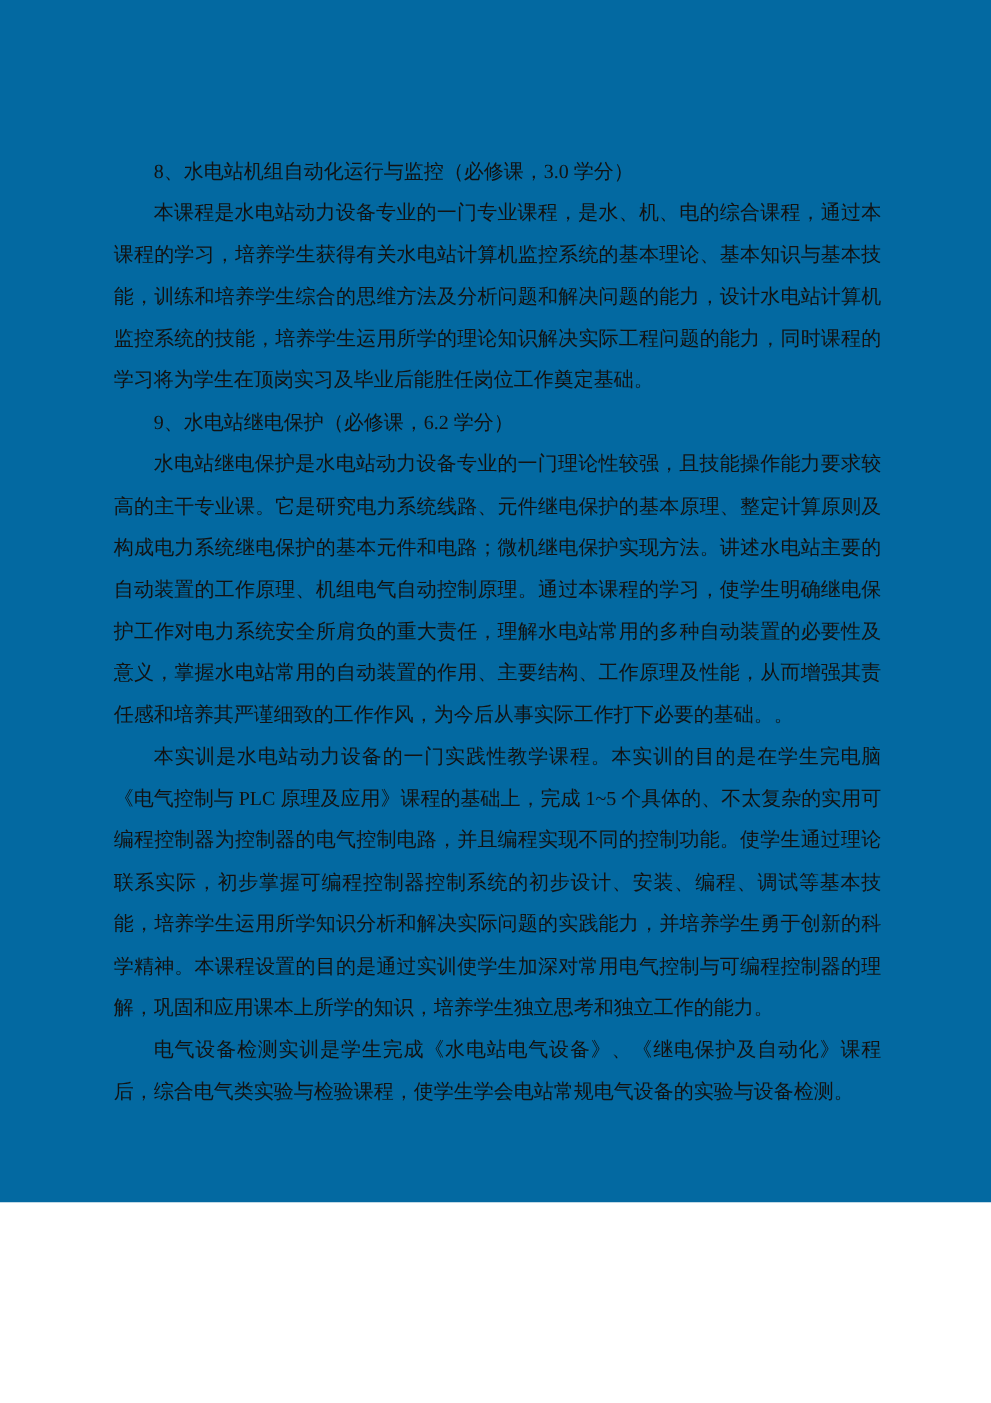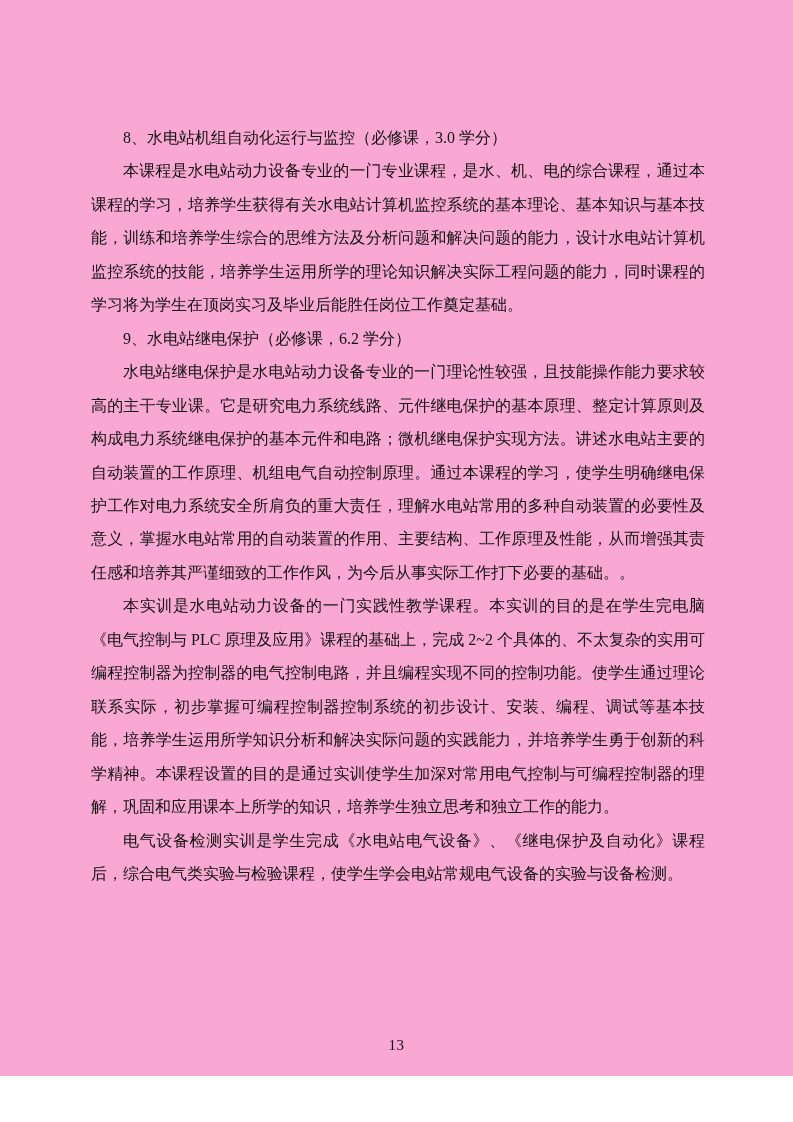--- a/index.html
+++ b/index.html
@@ -3,22 +3,22 @@
 <meta charset="utf-8">
 <style>
   * { margin: 0; padding: 0; box-sizing: border-box; }
   html, body {
     background: #ffffff;
     font-family: "Liberation Serif", "DejaVu Serif", serif;
   }
   .page {
     position: relative;
     width: 793px;
-    height: 1076px;
-    background: #f9a8d4;
+    height: 962px;
+    background: #0369a1;
     color: #121212;
     overflow: hidden;
     margin: 0 auto;
   }
   .content {
     position: absolute;
     left: 91px;
     top: 121px;
     width: 614px;
   }
@@ -54,21 +54,21 @@
 
 <div class="page">
   <div class="content">
 
     <h2 class="course-heading">8、水电站机组自动化运行与监控（必修课，3.0 学分）</h2>
     <p class="course-body">本课程是水电站动力设备专业的一门专业课程，是水、机、电的综合课程，通过本课程的学习，培养学生获得有关水电站计算机监控系统的基本理论、基本知识与基本技能，训练和培养学生综合的思维方法及分析问题和解决问题的能力，设计水电站计算机监控系统的技能，培养学生运用所学的理论知识解决实际工程问题的能力，同时课程的学习将为学生在顶岗实习及毕业后能胜任岗位工作奠定基础。</p>
 
     <h2 class="course-heading">9、水电站继电保护（必修课，6.2 学分）</h2>
     <p class="course-body">水电站继电保护是水电站动力设备专业的一门理论性较强，且技能操作能力要求较高的主干专业课。它是研究电力系统线路、元件继电保护的基本原理、整定计算原则及构成电力系统继电保护的基本元件和电路；微机继电保护实现方法。讲述水电站主要的自动装置的工作原理、机组电气自动控制原理。通过本课程的学习，使学生明确继电保护工作对电力系统安全所肩负的重大责任，理解水电站常用的多种自动装置的必要性及意义，掌握水电站常用的自动装置的作用、主要结构、工作原理及性能，从而增强其责任感和培养其严谨细致的工作作风，为今后从事实际工作打下必要的基础。。</p>
 
-    <p class="course-body">本实训是水电站动力设备的一门实践性教学课程。本实训的目的是在学生完电脑《电气控制与 PLC 原理及应用》课程的基础上，完成 2~2 个具体的、不太复杂的实用可编程控制器为控制器的电气控制电路，并且编程实现不同的控制功能。使学生通过理论联系实际，初步掌握可编程控制器控制系统的初步设计、安装、编程、调试等基本技能，培养学生运用所学知识分析和解决实际问题的实践能力，并培养学生勇于创新的科学精神。本课程设置的目的是通过实训使学生加深对常用电气控制与可编程控制器的理解，巩固和应用课本上所学的知识，培养学生独立思考和独立工作的能力。</p>
+    <p class="course-body">本实训是水电站动力设备的一门实践性教学课程。本实训的目的是在学生完电脑《电气控制与 PLC 原理及应用》课程的基础上，完成 1~5 个具体的、不太复杂的实用可编程控制器为控制器的电气控制电路，并且编程实现不同的控制功能。使学生通过理论联系实际，初步掌握可编程控制器控制系统的初步设计、安装、编程、调试等基本技能，培养学生运用所学知识分析和解决实际问题的实践能力，并培养学生勇于创新的科学精神。本课程设置的目的是通过实训使学生加深对常用电气控制与可编程控制器的理解，巩固和应用课本上所学的知识，培养学生独立思考和独立工作的能力。</p>
 
     <p class="course-body">电气设备检测实训是学生完成《水电站电气设备》、《继电保护及自动化》课程后，综合电气类实验与检验课程，使学生学会电站常规电气设备的实验与设备检测。</p>
 
     <p class="course-body"></p>
 
   </div>
 
   <div class="page-footer">
     <span class="page-number">13</span>
   </div>

